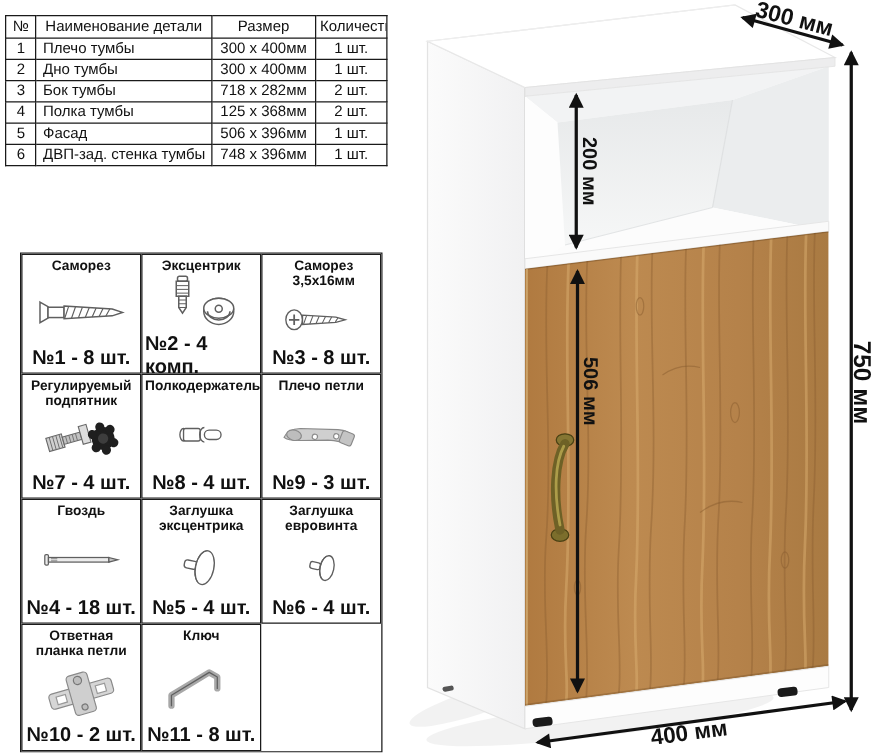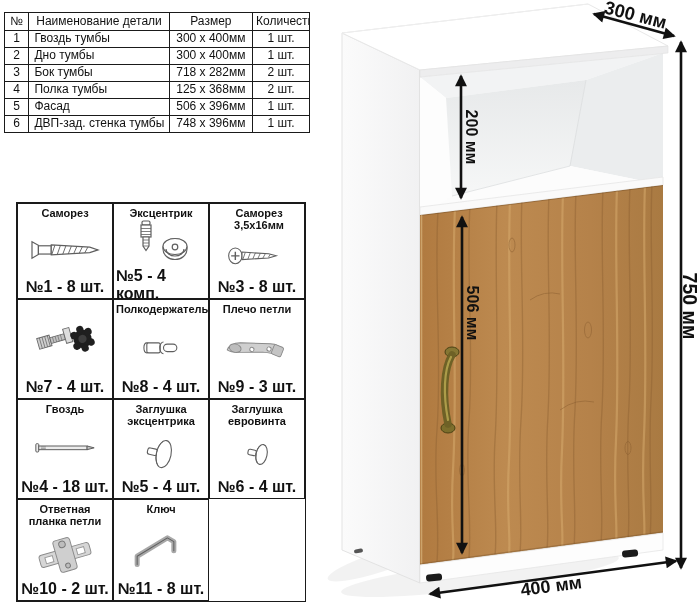--- a/index.html
+++ b/index.html
@@ -57,21 +57,21 @@
     </colgroup>
   <tbody>
       <tr>
     <th>№</th>
     <th>Наименование детали</th>
     <th>Размер</th>
     <th>Количество</th>
   </tr>
   <tr>
     <td>1</td>
-    <td class="cell-name">Гвоздь тумбы</td>
+    <td class="cell-name">Плечо тумбы</td>
     <td>300 x 400мм</td>
     <td>1 шт.</td>
   </tr>
   <tr>
     <td>2</td>
     <td class="cell-name">Дно тумбы</td>
     <td>300 x 400мм</td>
     <td>1 шт.</td>
   </tr>
   <tr>
@@ -128,39 +128,40 @@
           <path d="M23,9.5 h10 M23,12.5 h10 M23,15.5 h10" stroke-width="0.8" fill="none"></path>
           <path d="M25,18 h6 v9 l-3,4.5 -3,-4.5 z"></path>
           <path d="M25,21 h6 M25,24 h6 M25,27 h6" stroke-width="0.8" fill="none"></path>
           <ellipse cx="57" cy="30" rx="12" ry="10.5"></ellipse>
           <ellipse cx="57" cy="27.5" rx="12" ry="8"></ellipse>
           <circle cx="57" cy="28" r="2.8"></circle>
           <path d="M48,30 a9,7 0 0 0 18,0" fill="none"></path>
         </g>
       </svg>
     </div>
-    <div class="hw-qty">№5 - 4 комп.</div>
+    <div class="hw-qty">№2 - 4 комп.</div>
   </div>
 
   <div class="hw-cell">
     <div class="hw-title align-left">Саморез 3,5х16мм</div>
     <div class="hw-icon">
       <svg width="86" height="40" viewBox="0 0 86 48">
         <g stroke="#5f5f5f" fill="#ffffff" stroke-width="1.3">
           <ellipse cx="17" cy="25" rx="8" ry="9.5"></ellipse>
           <path d="M12,25 h10 M17,20 v10" stroke-width="1.7" fill="none"></path>
           <path d="M25,20.5 L57,22.5 L66,25 L57,27.5 L25,29.5 Z"></path>
           <path d="M29,20.8 L26,29.3 M35,21.2 L32,29 M41,21.6 L38,28.6 M47,22 L44,28.2 M53,22.4 L50,27.8 M59,23.2 L56.5,27" fill="none" stroke-width="1"></path>
         </g>
       </svg>
     </div>
     <div class="hw-qty">№3 - 8 шт.</div>
   </div>
 
   <div class="hw-cell">
+    <div class="hw-title">Регулируемый подпятник</div>
     <div class="hw-icon">
       <svg width="86" height="44" viewBox="0 0 86 48">
         <g transform="rotate(-16 43 24)">
           <g stroke="#6a6a6a" stroke-width="1">
             <rect x="14" y="13" width="14" height="12" fill="#cfcfcf"></rect>
             <path d="M17,13 v12 M20,13 v12 M23,13 v12 M26,13 v12" stroke-width="0.8" fill="none"></path>
             <rect x="28" y="16" width="16" height="6.5" fill="#c2c2c2"></rect>
             <path d="M31,16 v6.5 M34,16 v6.5 M37,16 v6.5 M40,16 v6.5" stroke-width="0.7" fill="none"></path>
             <rect x="44" y="11" width="7" height="16" fill="#dddddd"></rect>
           </g>

